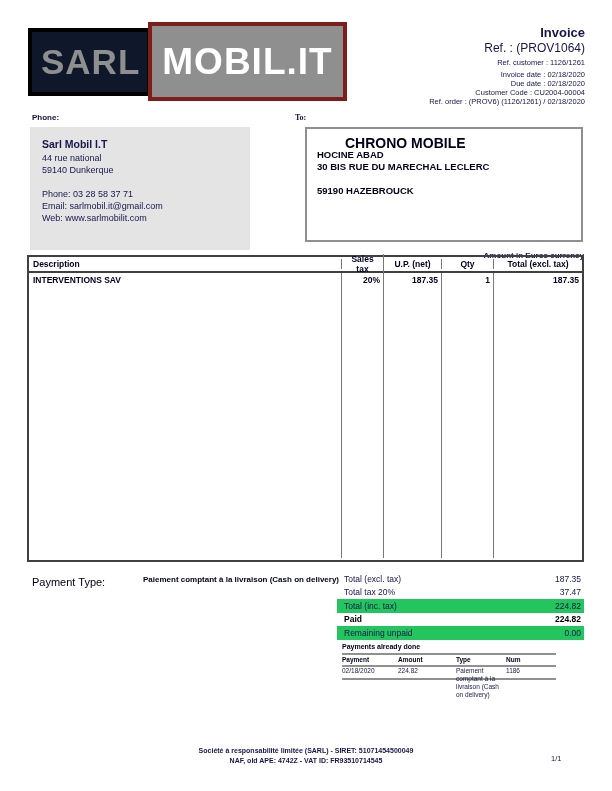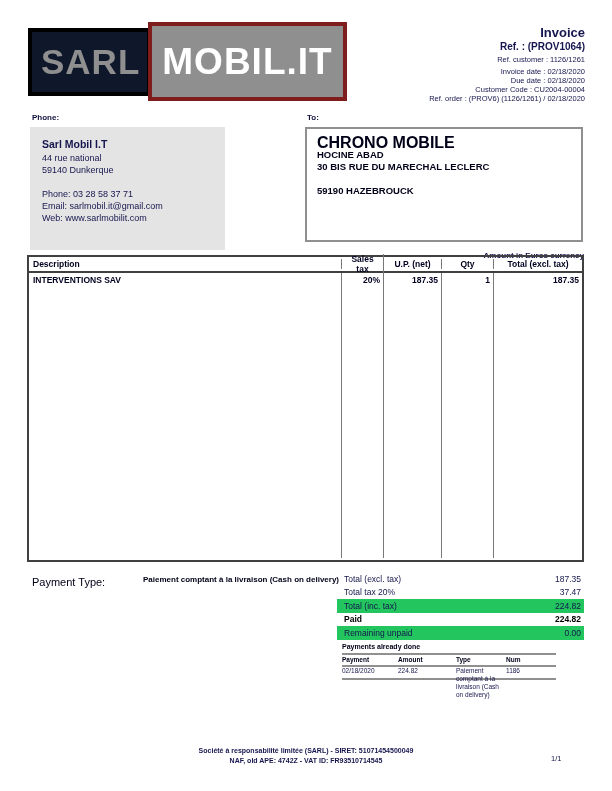--- a/index.html
+++ b/index.html
@@ -15,40 +15,40 @@
     font-weight:bold; font-size:35px; letter-spacing:1px; padding:0 7px 0 9px;
   }
   .logo-mobilit {
     box-sizing:border-box; height:79px; display:flex; align-items:center;
     border:4px solid #7f1d1d; background:#8f8f8f; color:#fff;
     font-weight:bold; font-size:37px; letter-spacing:1px; padding:0 10px; margin-left:-3px;
   }
   
   .hdr-right { position:absolute; top:25px; right:27px; text-align:right; }
   .inv-title { font-size:13px; font-weight:bold; }
-  .inv-ref   { font-size:10px; font-weight:bold; margin-top:1px; }
+  .inv-ref   { font-size:12px; font-weight:normal; margin-top:1px; }
   .hdr-meta  { font-size:7.5px; line-height:9px; }
   .hdr-meta.gap { margin-top:3px; }
   
   .blk-label { position:absolute; font-size:8px; font-weight:bold; color:#10103e; }
   .from-label { left:32px; top:113px; }
-  .to-label   { left:307px; top:113px; }
+  .to-label   { left:295px; top:113px;font-family:Liberation Serif, serif; }
   .from-box {
-    position:absolute; left:30px; top:127px; width:195px; height:123px;
+    position:absolute; left:30px; top:127px; width:220px; height:123px;
     background:#e4e4e4; box-sizing:border-box; padding:11px 12px;
     font-size:9px; line-height:12px;
   }
   .from-name { font-size:10.5px; font-weight:bold; margin-bottom:2px; }
   .from-contact { margin-top:12px; }
   .to-box {
     position:absolute; left:305px; top:127px; width:278px; height:115px;
     border:2px solid #8f8f8f; background:#fff; box-sizing:border-box; padding:8px 10px;
     font-size:9.5px; font-weight:bold; color:#000018; line-height:12px;
   }
-  .to-name { font-size:16px; }
+  .to-name { font-size:14px;margin-left:28px; }
   .to-city { margin-top:12px; }
   
   .currency-note { position:absolute; top:251px; right:28px; font-size:8px; font-weight:bold; }
   .items-table {
     position:absolute; left:27px; top:255px; width:557px; height:307px;
     border:2px solid #404040; box-sizing:border-box; color:#000020;
   }
   .items-head {
     display:flex; height:16px; border-bottom:2px solid #404040;
     font-size:8.5px; font-weight:bold; align-items:center; box-sizing:border-box;

